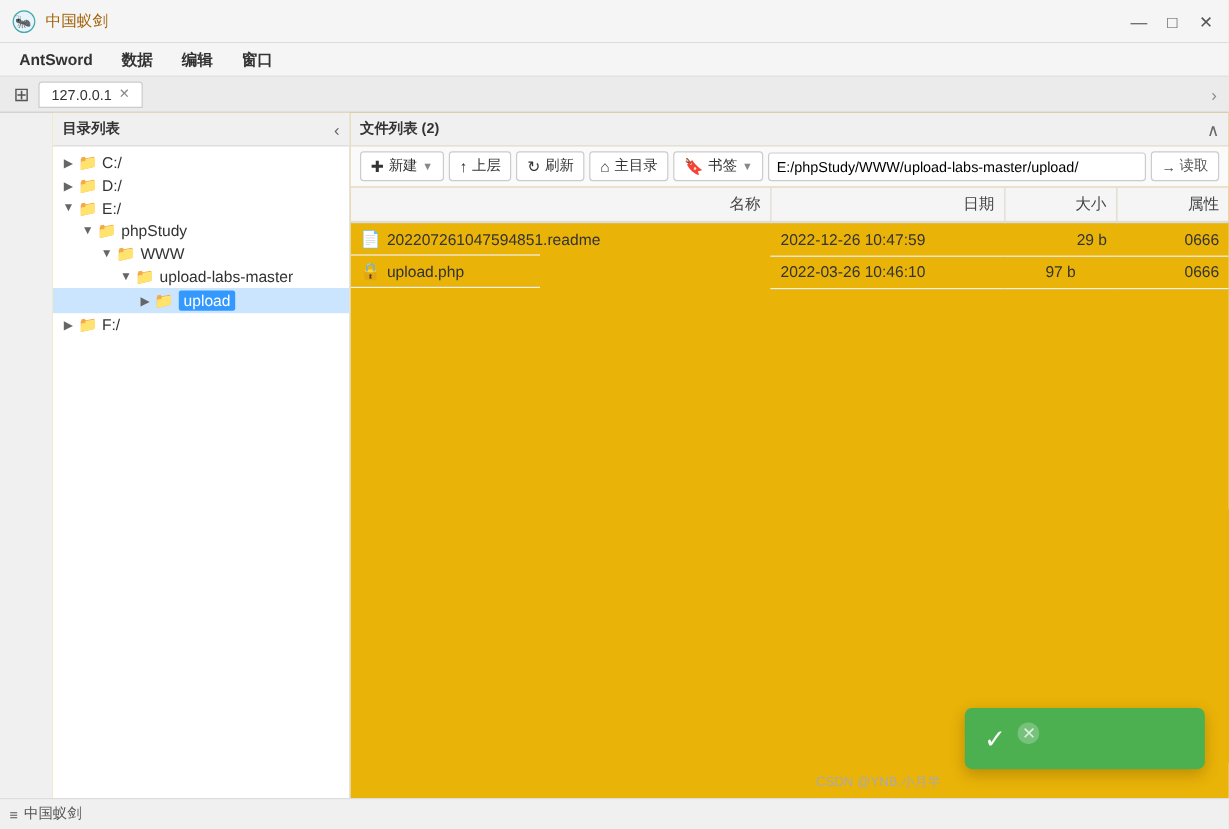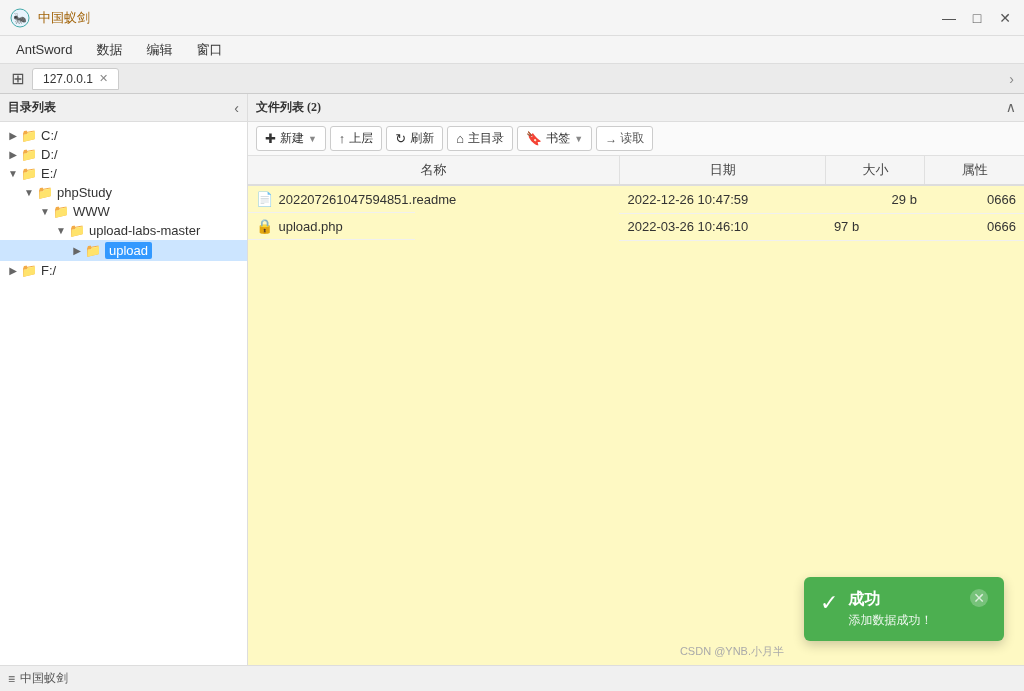--- a/index.html
+++ b/index.html
@@ -45,20 +45,21 @@
 
     
     .menu-bar {
       background: #f5f5f5;
       height: 28px;
       display: flex;
       align-items: center;
       padding: 0 6px;
       border-bottom: 1px solid #ddd;
       gap: 4px;
+      font-weight: bold;
     }
     .menu-item {
       padding: 3px 10px;
       font-size: 13px;
       cursor: pointer;
       border-radius: 3px;
     }
 
     
     .tab-bar {
@@ -103,21 +104,22 @@
       font-size: 14px;
       color: #888;
       padding: 0 4px;
       cursor: pointer;
     }
 
     
     .main-layout {
       display: flex;
       height: calc(691px - 36px - 28px - 30px - 26px);
-      background: #fef9c3;
+      background: #eab308;
+      margin-left: 44px;
     }
 
     
     .left-panel {
       width: 248px;
       min-width: 248px;
       background: #fff;
       border-right: 1px solid #ddd;
       display: flex;
       flex-direction: column;
@@ -185,21 +187,20 @@
       overflow: hidden;
     }
     .right-panel-header {
       background: #f0f0f0;
       padding: 5px 8px;
       font-size: 12px;
       border-bottom: 1px solid #ddd;
       display: flex;
       align-items: flex-end;
       justify-content: space-between;
-      font-family: Liberation Serif, serif;
     }
     .right-panel-title {
       font-weight: bold;
     }
     .collapse-btn-right {
       cursor: pointer;
       font-size: 14px;
       color: #666;
     }
 
@@ -260,21 +261,21 @@
     }
     .file-table {
       width: 100%;
       border-collapse: collapse;
     }
     .file-table thead tr {
       background: #f5f5f5;
       border-bottom: 2px solid #ddd;
     }
     .file-table th {
-      text-align: center;
+      text-align: right;
       padding: 5px 8px;
       font-weight: normal;
       font-size: 13px;
       color: #444;
       border-right: 1px solid #e0e0e0;
     }
     .file-table th:last-child { border-right: none; }
     .file-table td {
       padding: 5px 8px;
       font-size: 13px;
@@ -475,20 +476,21 @@
       </button>
       <button class="toolbar-btn">
         <span class="icon-char">⌂</span>
         <span>主目录</span>
       </button>
       <button class="toolbar-btn">
         <span class="icon-char">🔖</span>
         <span>书签</span>
         <span class="dropdown-arrow">▼</span>
       </button>
+      <input class="path-input" type="text" value="E:/phpStudy/WWW/upload-labs-master/upload/" style="">
       <button class="path-read-btn">
         <span>→</span>
         <span> 读取</span>
       </button>
     </div>
 
     <div class="file-table-container">
       <table class="file-table">
         <thead>
           <tr>
@@ -507,36 +509,32 @@
       <td class="col-date">2022-12-26 10:47:59</td>
       <td class="col-size" style="text-align:right;">29 b</td>
       <td class="col-attr" style="text-align:right;">0666</td>
     </tr>
             <tr>
       <td class="col-name" style="display:flex;align-items:center;gap:5px;">
         <span style="font-size:14px;">🔒</span>
         <span>upload.php</span>
       </td>
       <td class="col-date">2022-03-26 10:46:10</td>
-      <td class="col-size" style="text-align:left;">97 b</td>
+      <td class="col-size" style="text-align:center;">97 b</td>
       <td class="col-attr" style="text-align:right;">0666</td>
     </tr>
           </tbody>
       </table>
     </div>
   </div>
 </div>
 
 <div class="status-bar">
   <span class="status-icon">≡</span>
   <span>中国蚁剑</span>
 </div>
 
 <div class="toast">
   <div class="toast-icon">✓</div>
-  <div class="toast-content">
-    <div class="toast-title">成功</div>
-    <div class="toast-message">添加数据成功！</div>
-  </div>
   <div class="toast-close">✕</div>
 </div>
 
 <div class="watermark">CSDN @YNB.小月半</div>
 
 </body></html>

